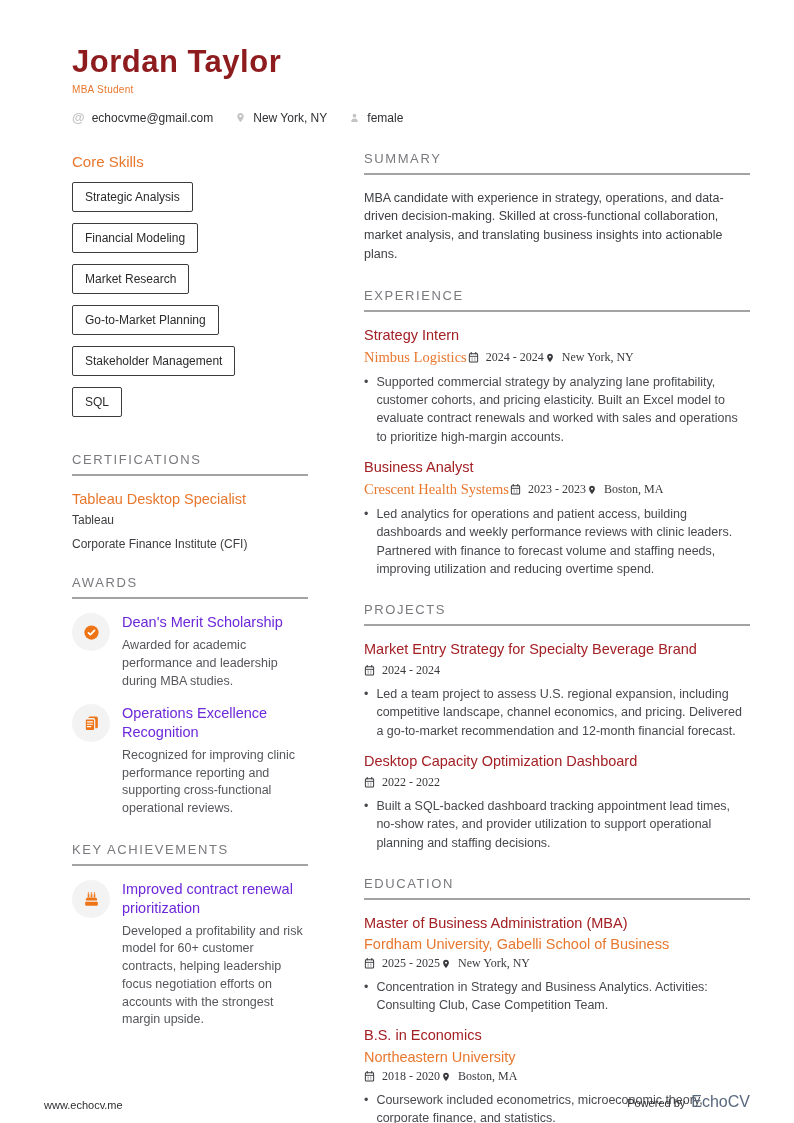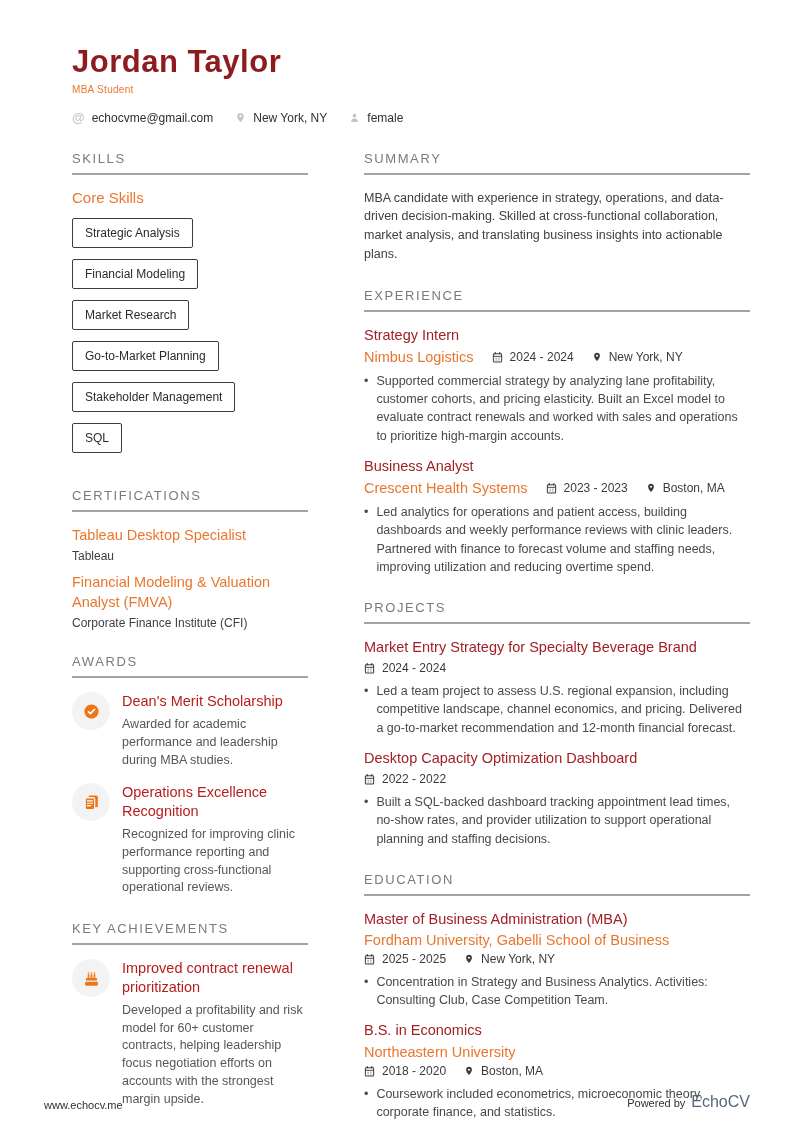--- a/index.html
+++ b/index.html
@@ -65,27 +65,27 @@
   .cert-title{font-size:14.5px;font-weight:500;color:var(--accent-orange);line-height:1.35;}
   .cert-issuer{font-size:12px;color:#3E3E42;margin-top:4px;}
 
   
   .feat-item{display:flex;gap:12px;margin-bottom:14px;}
   .feat-icon{
     width:38px;height:38px;flex:none;border-radius:50%;
     background:#F3F3F4;display:flex;align-items:center;justify-content:center;
   }
   .feat-icon svg{display:block;}
-  .feat-title{font-size:14.5px;font-weight:500;color:#b91c1c;line-height:1.3;}
+  .feat-title{font-size:14.5px;font-weight:500;color:#6d28d9;line-height:1.3;}
   .feat-desc{font-size:12.5px;color:#55565B;line-height:1.42;margin-top:5px;}
 
   
   .entry{margin-bottom:12px;}
   .entry-title{font-size:14.5px;font-weight:500;color:#A32025;line-height:1.35;}
-  .entry-meta{display:flex;align-items:center;flex-wrap:wrap;gap:6px 18px;margin-top:4px;}
+  .entry-meta{display:flex;align-items:center;flex-wrap:wrap;gap:6px 1px;margin-top:4px;font-family:Liberation Serif, serif;}
   .entry-org{font-size:14.5px;font-weight:500;color:var(--accent-orange);}
   .meta-pair{display:flex;align-items:center;gap:7px;font-size:12px;font-weight:500;color:var(--meta-text);}
   .summary-text{font-size:12.5px;line-height:1.5;color:#3F4045;}
   .bullet{display:flex;gap:8px;margin-top:7px;font-size:12.5px;line-height:1.45;color:#48494E;}
   .bullet .marker{flex:none;color:#48494E;}
 
   
   .footer{
     position:absolute;left:44px;right:44px;bottom:12px;
     display:flex;align-items:flex-end;justify-content:space-between;
@@ -126,40 +126,38 @@
           <span>female</span>
         </div>
       </div>
     </div>
 
     <div class="columns">
 
       <div class="col-left">
 
         <div class="section">
-          <div class="section-heading">SKILLS</div>
           <div class="group-title">Core Skills</div>
           <div>
             <span class="chip">Strategic Analysis</span>
             <span class="chip">Financial Modeling</span>
             <span class="chip">Market Research</span>
             <span class="chip">Go-to-Market Planning</span>
             <span class="chip">Stakeholder Management</span>
             <span class="chip">SQL</span>
           </div>
         </div>
 
         <div class="section">
           <div class="section-heading">CERTIFICATIONS</div>
           <div class="cert-item">
             <div class="cert-title">Tableau Desktop Specialist</div>
             <div class="cert-issuer">Tableau</div>
           </div>
           <div class="cert-item">
-            <div class="cert-title">Financial Modeling &amp; Valuation Analyst (FMVA)</div>
             <div class="cert-issuer">Corporate Finance Institute (CFI)</div>
           </div>
         </div>
 
         <div class="section">
           <div class="section-heading">AWARDS</div>
           <div class="feat-item">
             <div class="feat-icon">
               <svg width="19" height="19" viewBox="0 0 24 24">
                   <circle cx="12" cy="12" r="9" fill="#EE7517"></circle>

